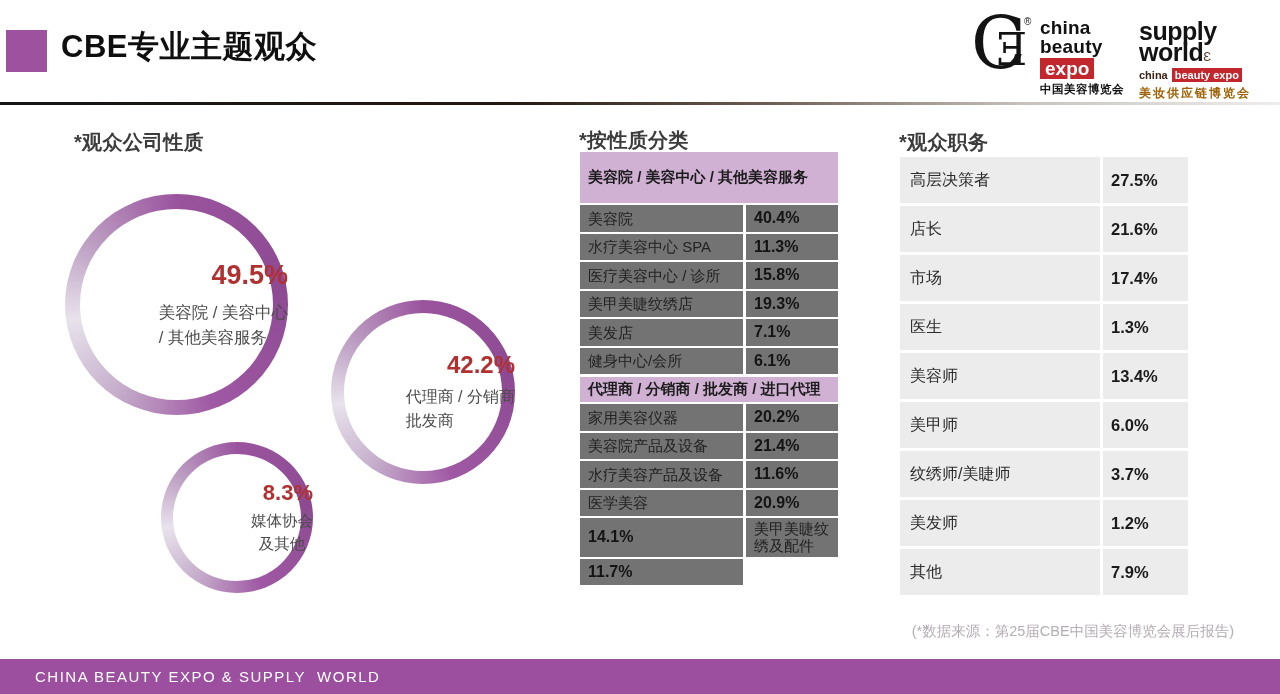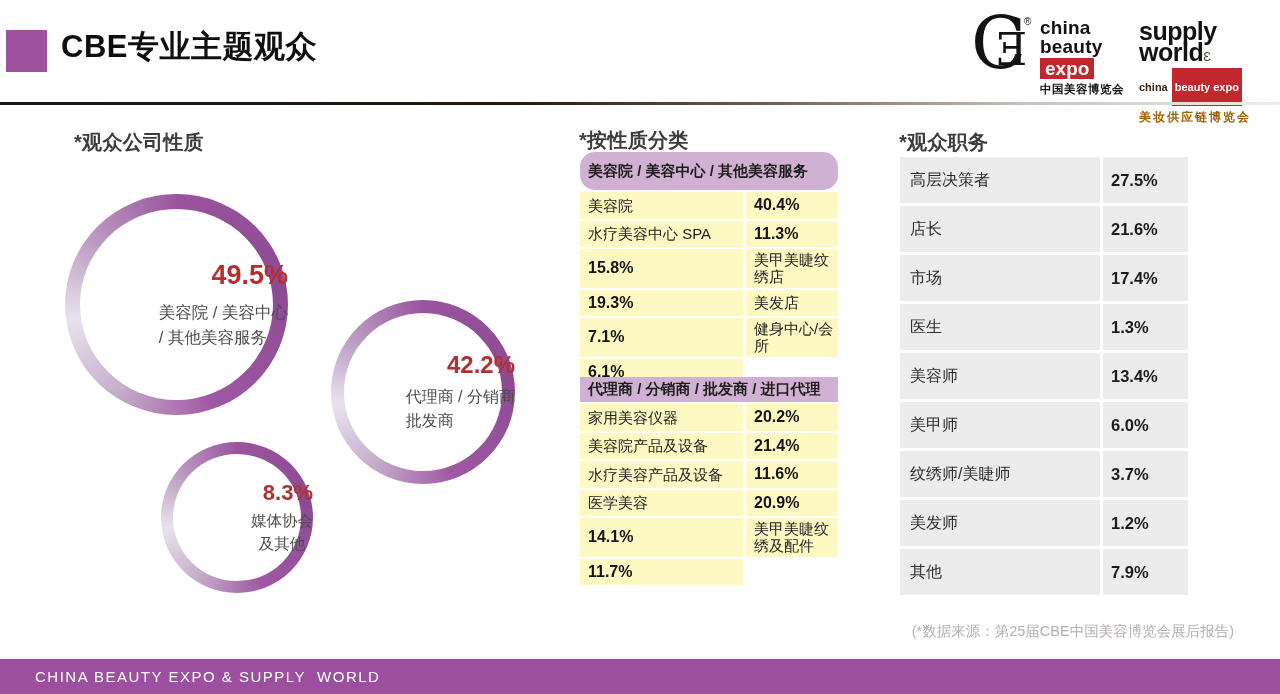--- a/index.html
+++ b/index.html
@@ -23,21 +23,21 @@
   .cbe-text { display:flex; flex-direction:column; align-items:flex-start; padding-top:2px; }
   .cbe-text .w { font-size:19px; font-weight:800; line-height:1.02; color:#111; letter-spacing:0.2px; }
   .cbe-text .expo-box { background:#c1272d; color:#fff; font-size:19px; font-weight:800; line-height:1.12; padding:0 5px; margin-top:1px; }
   .cbe-text .cn { font-size:11.5px; font-weight:600; color:#111; margin-top:3px; letter-spacing:0.5px; }
 
   .sw-logo { position:absolute; left:1139px; top:21px; display:flex; flex-direction:column; align-items:flex-start; }
   .sw-logo .w { font-size:25px; font-weight:800; line-height:0.85; color:#131313; letter-spacing:-0.5px; }
   .sw-logo .w .ce { font-size:13px; font-weight:400; color:#5d3a23; letter-spacing:0; }
   .sw-sub { display:flex; align-items:center; gap:4px; margin-top:4px; }
   .sw-sub .china { font-size:11px; font-weight:700; color:#3d2117; }
-  .sw-sub .be-box { background:#c1272d; color:#fff; font-size:11px; font-weight:700; padding:12px 3px; line-height:1.3; }
+  .sw-sub .be-box { background:#c1272d; color:#fff; font-size:11px; font-weight:700; padding:0 3px; line-height:1.3; }
   .sw-cn { font-size:12px; font-weight:700; color:#a16207; letter-spacing:2px; margin-top:3px; }
 
   
   .sec-heading { position:absolute; font-size:20px; font-weight:700; color:#3c3c3c; letter-spacing:0.3px; }
   .h-left { left:74px; top:129px; }
   .h-mid { left:579px; top:127px; }
   .h-right { left:899px; top:129px; }
 
   
   .ring { position:absolute; border-radius:50%;
@@ -57,24 +57,24 @@
   .bubble-label { color:#4c4c4c; text-align:left; }
   .ring-1 .bubble-label { font-size:16.5px; line-height:1.5; }
   .ring-2 .bubble-label { font-size:16px; line-height:1.5; }
   .ring-3 .bubble-label { font-size:15.5px; line-height:1.45; text-align:center; }
 
   
   .pink-table { position:absolute; left:580px; width:258px; }
   .pt-1 { top:152px; }
   .pt-2 { top:377px; }
   .pink-header { background:#d0b1d3; color:#1c1c1c; font-weight:700; padding-left:8px; display:flex; align-items:center; white-space:nowrap; }
-  .pt-1 .pink-header { height:38px; font-size:15px;border-radius:15px; }
+  .pt-1 .pink-header { height:51px; font-size:15px; }
   .pt-2 .pink-header { height:25px; font-size:15px; }
   .pink-grid { display:grid; grid-template-columns:163px 1fr; gap:2px 3px; margin-top:2px; grid-auto-rows:minmax(26.5px,auto); }
-  .pink-cell { background:#fef9c3; display:flex; align-items:center; padding:2px 4px 2px 8px; font-size:15px; color:#222; line-height:1.15; }
+  .pink-cell { background:#737373; display:flex; align-items:center; padding:2px 4px 2px 8px; font-size:15px; color:#222; line-height:1.15; }
   .pink-cell.val { font-size:16px; font-weight:600; color:#141414; }
 
   
   .gray-table { position:absolute; left:900px; top:157px; width:288px;
     display:grid; grid-template-columns:200px 1fr; gap:3px; grid-auto-rows:46px; }
   .gray-cell { background:#ececec; display:flex; align-items:center; padding-left:10px; font-size:16px; color:#2d2d2d; }
   .gray-cell.val { font-size:16.5px; font-weight:600; color:#1b1b1b; padding-left:8px; }
 
   
   .source-note { position:absolute; top:622px; right:46px; font-size:14.5px; color:#b5adb5; }
@@ -149,20 +149,21 @@
 
   <div class="sec-heading h-mid">*按性质分类</div>
 
   <div class="pink-table pt-1">
     <div class="pink-header">美容院 / 美容中心 / 其他美容服务</div>
     <div class="pink-grid">
       <div class="pink-cell">美容院</div>
       <div class="pink-cell val">40.4%</div>
       <div class="pink-cell">水疗美容中心 SPA</div>
       <div class="pink-cell val">11.3%</div>
+      <div class="pink-cell">医疗美容中心 / 诊所</div>
       <div class="pink-cell val">15.8%</div>
       <div class="pink-cell">美甲美睫纹绣店</div>
       <div class="pink-cell val">19.3%</div>
       <div class="pink-cell">美发店</div>
       <div class="pink-cell val">7.1%</div>
       <div class="pink-cell">健身中心/会所</div>
       <div class="pink-cell val">6.1%</div>
     </div>
   </div>
 

